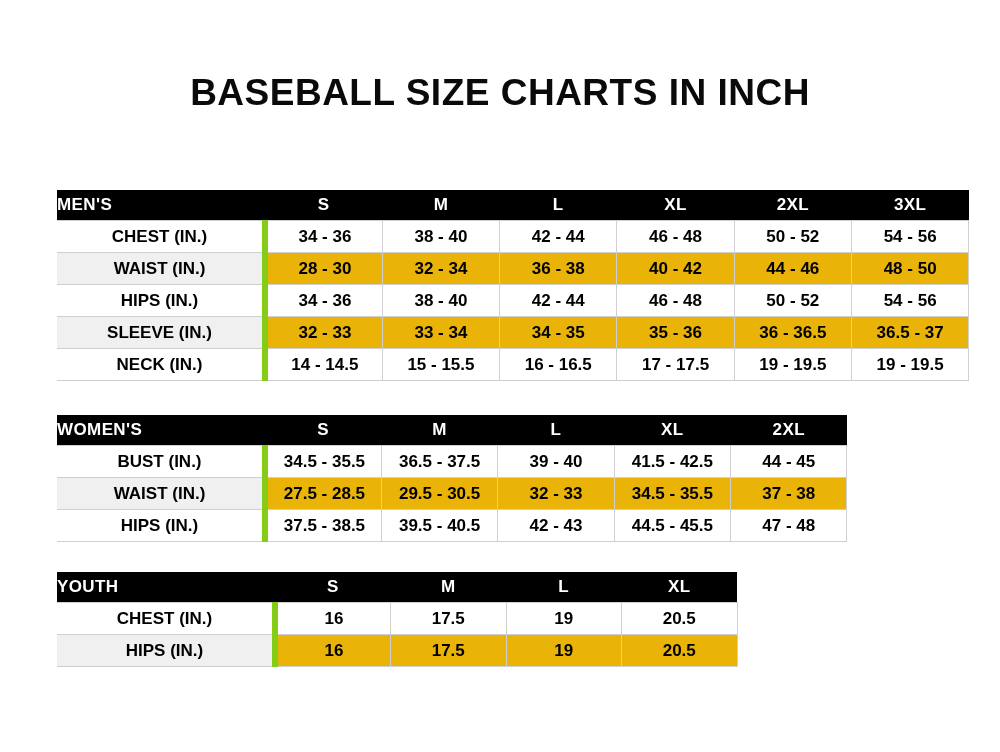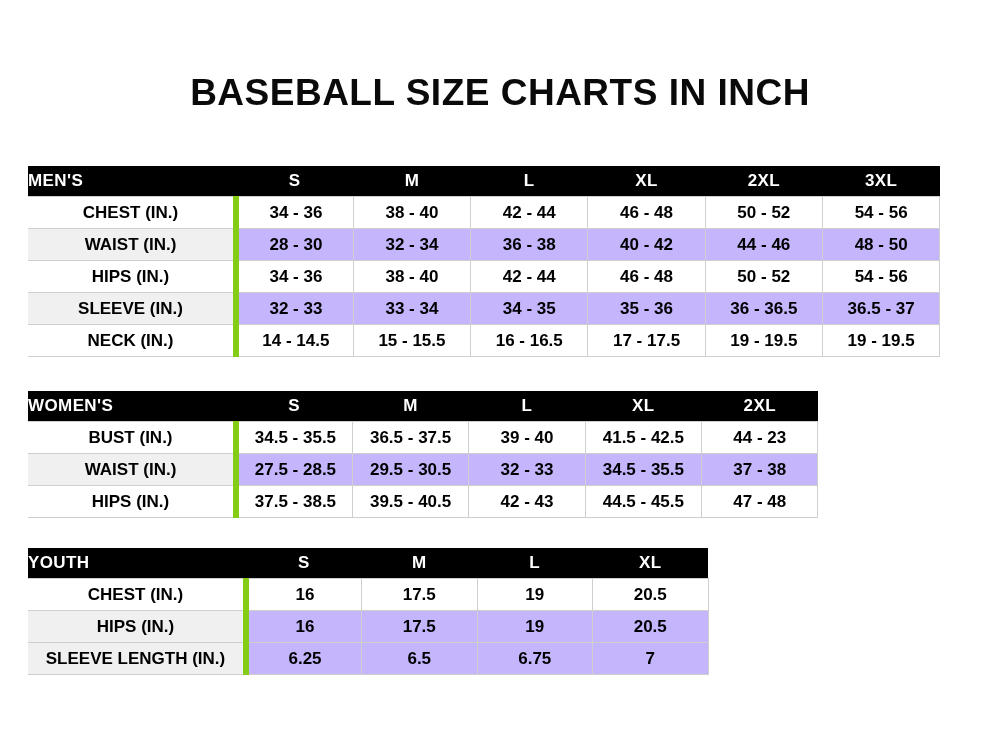--- a/index.html
+++ b/index.html
@@ -23,22 +23,22 @@
   .title {
     text-align: center;
     font-size: 37px;
     font-weight: bold;
     letter-spacing: 0.5px;
     margin: 0;
     padding-top: 72px;
     color: #0a0a0a;
   }
   .tables {
-    padding: 0 28px;
-    margin-top: 52px;
+    padding: 0 57px;
+    margin-top: 76px;
   }
   table {
     border-collapse: collapse;
     table-layout: fixed;
     font-size: 17px;
     font-weight: bold;
   }
   table.men    { width: 912px; }
   table.women  { width: 790px; }
   table.youth  { width: 680px; }
@@ -60,21 +60,21 @@
   }
   tbody td {
     height: 31px;
     text-align: center;
     border: 1px solid #cfcfcf;
     padding: 0 4px;
     background: #ffffff;
     white-space: nowrap;
   }
   tbody tr.alt td {
-    background: #c4b5fd;
+    background: #eab308;
   }
   tbody td.rowlabel {
     border-left: none;
     border-right: 6px solid #84cc16;
     background: #ffffff;
     text-align: center;
   }
   tbody tr.alt td.rowlabel {
     background: #f0f0f0;
   }
@@ -189,21 +189,21 @@
           <th>2XL</th>
         </tr>
       </thead>
       <tbody>
         <tr>
           <td class="rowlabel">BUST (IN.)</td>
           <td>34.5 - 35.5</td>
           <td>36.5 - 37.5</td>
           <td>39 - 40</td>
           <td>41.5 - 42.5</td>
-          <td>44 - 23</td>
+          <td>44 - 45</td>
         </tr>
         <tr class="alt">
           <td class="rowlabel">WAIST (IN.)</td>
           <td>27.5 - 28.5</td>
           <td>29.5 - 30.5</td>
           <td>32 - 33</td>
           <td>34.5 - 35.5</td>
           <td>37 - 38</td>
         </tr>
         <tr>
@@ -244,24 +244,17 @@
           <td>19</td>
           <td>20.5</td>
         </tr>
         <tr class="alt">
           <td class="rowlabel">HIPS (IN.)</td>
           <td>16</td>
           <td>17.5</td>
           <td>19</td>
           <td>20.5</td>
         </tr>
-        <tr class="alt">
-          <td class="rowlabel">SLEEVE LENGTH (IN.)</td>
-          <td>6.25</td>
-          <td>6.5</td>
-          <td>6.75</td>
-          <td>7</td>
-        </tr>
       </tbody>
     </table>
 
   </div>
 </div>
 
 </body></html>

